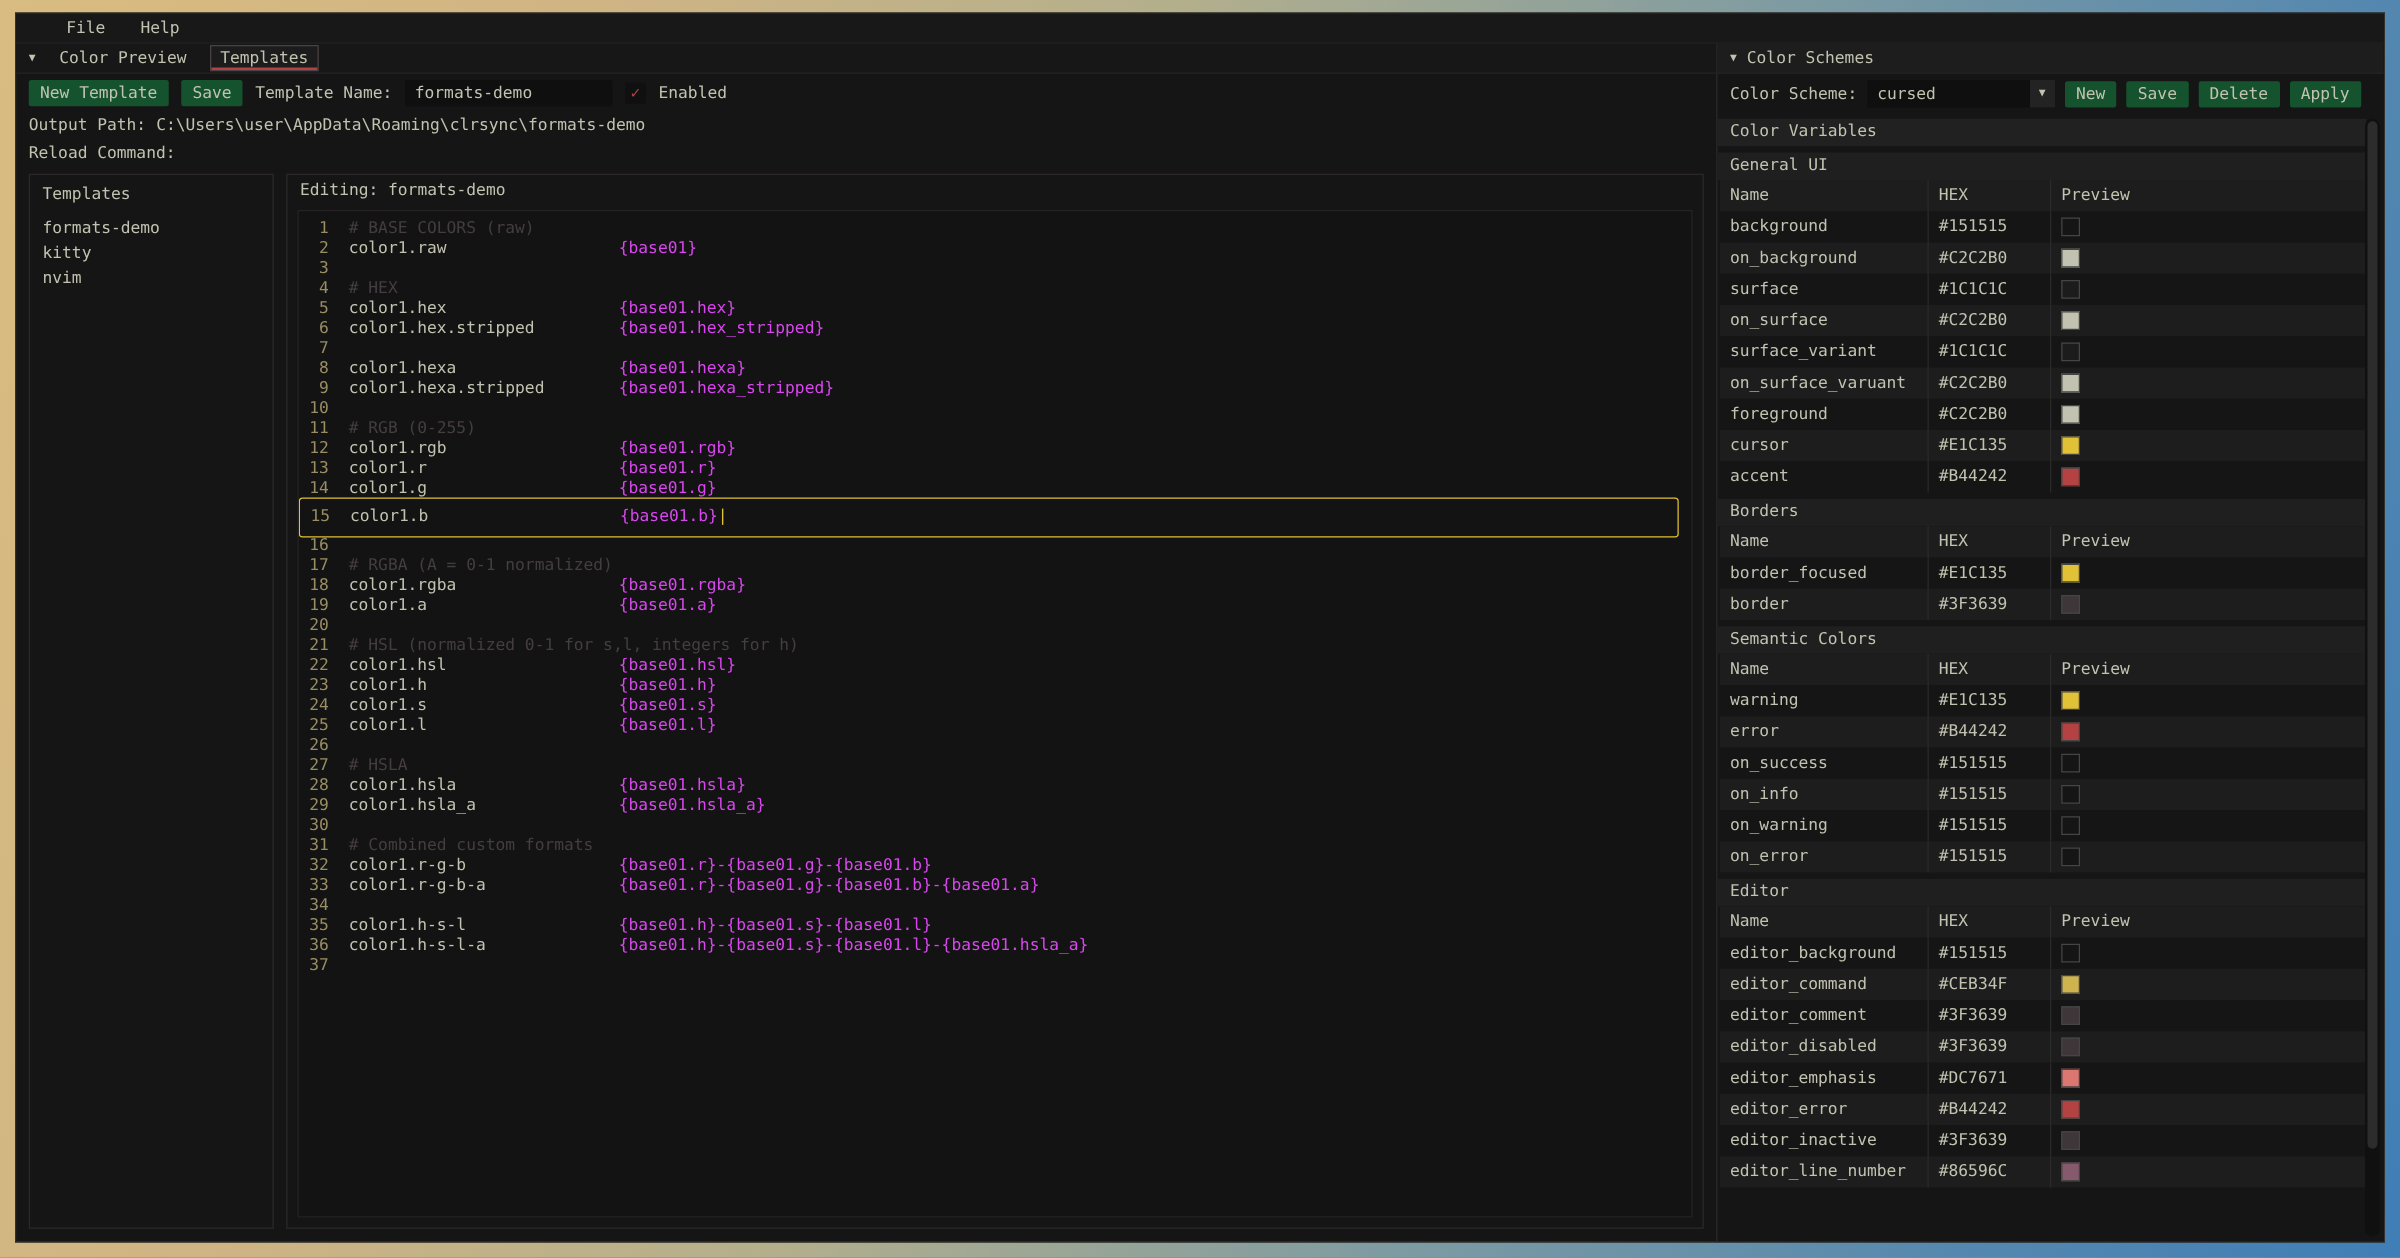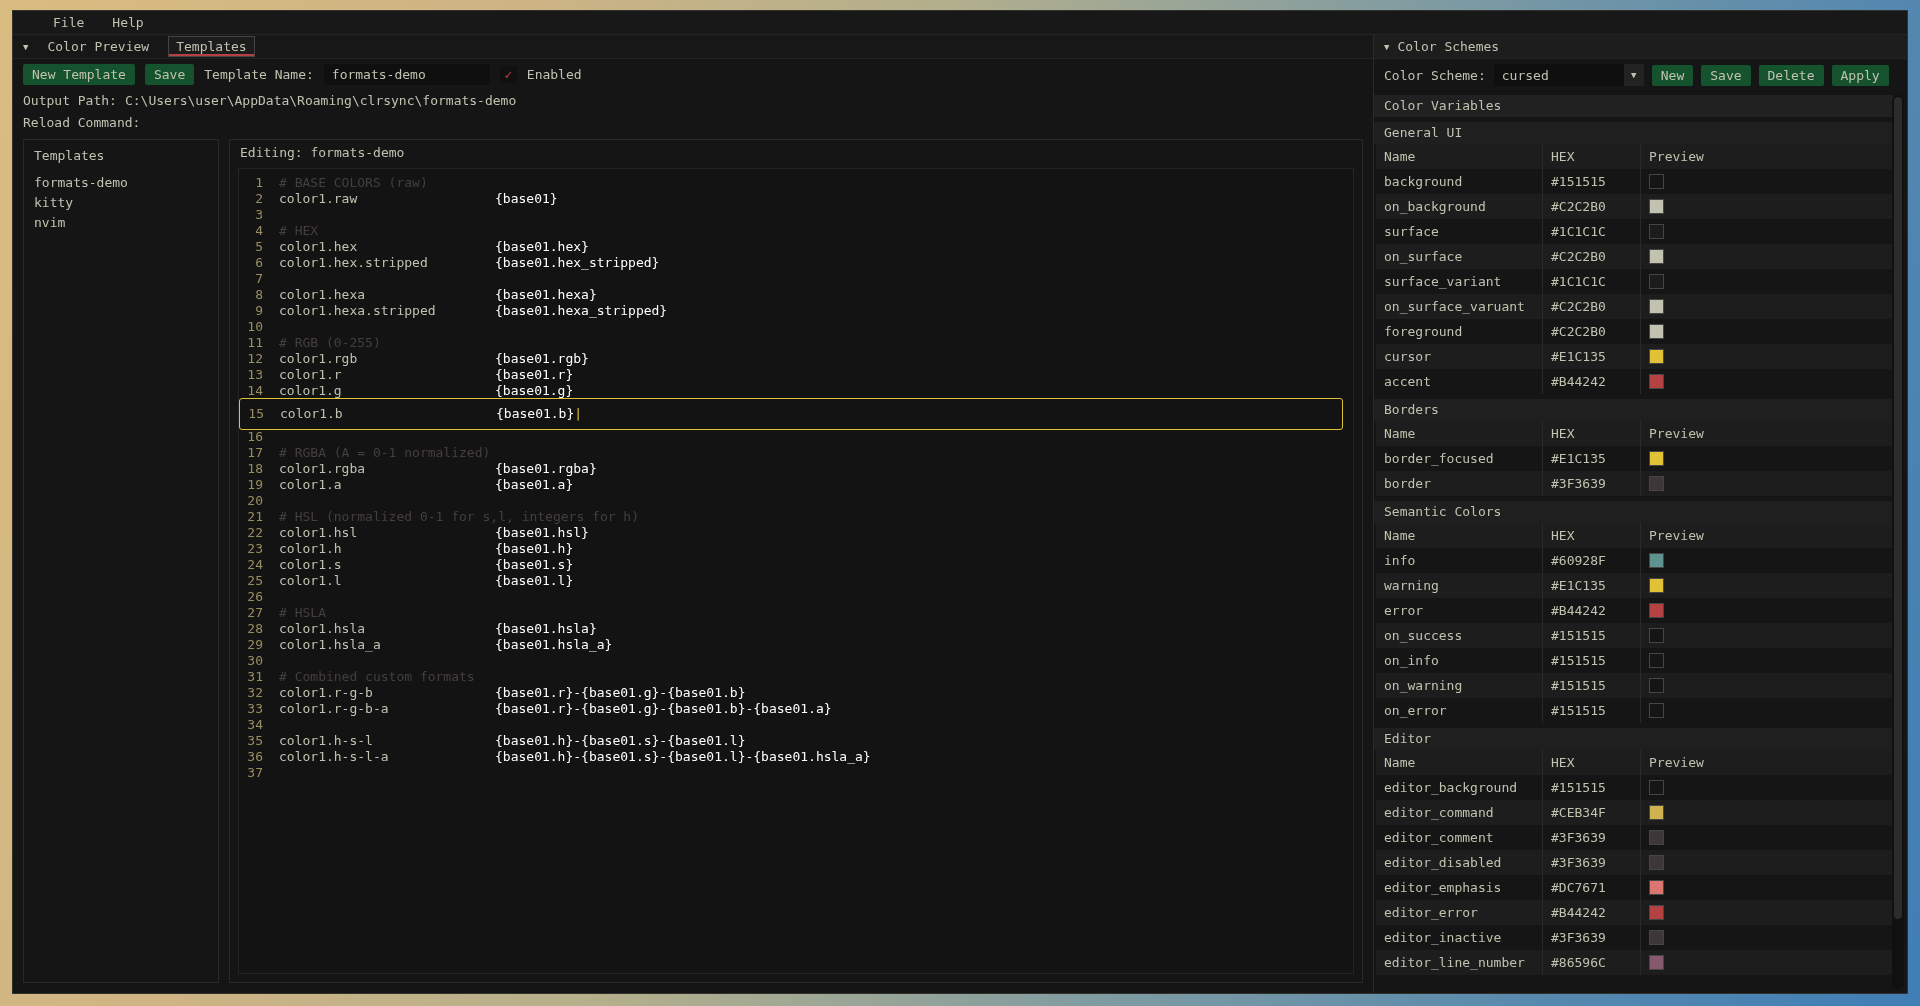--- a/index.html
+++ b/index.html
@@ -43,21 +43,21 @@
   .tpl-item { padding:2px 10px; height:20px; line-height:16px; }
   .editor-panel { flex:1; border:1px solid #2c282a; display:flex; flex-direction:column; min-width:0; }
   .editor-title { flex:0 0 26px; line-height:26px; padding-left:10px; }
   .editor-area { flex:1; margin:2px 8px 8px 8px; border:1px solid #262325; background:#131313;
                  padding:6px 10px 6px 0; overflow:hidden; }
   .ed-line { display:flex; height:16px; line-height:16px; white-space:pre; align-items:center; }
   .ed-line.hl { border:1px solid #E1C135; border-radius:3px; height:32px; margin-top:-1px; margin-bottom:-1px; }
   .lnum { flex:0 0 40px; text-align:right; padding-right:16px; color:#998E62; }
   .c { color:#453E41; }
   .k { color:#C2C2B0; display:inline-block; width:216px; }
-  .v { color:#ffffff; }
+  .v { color:#d946ef; }
   .cur { color:#E1C135; }
   
   .scheme-header { flex:0 0 24px; display:flex; align-items:center; gap:8px; padding-left:10px;
                    background:#1d1d1d; border-bottom:1px solid #242424; }
   .scheme-row { flex:0 0 32px; display:flex; align-items:center; gap:8px; padding:0 10px; }
   .combo { display:flex; align-items:center; justify-content:space-between; background:#0f0f0f; height:22px; width:150px; padding-left:8px; }
   .combo-arrow { width:20px; height:22px; line-height:22px; text-align:center; font-size:9px; background:#232323; }
   .scheme-content { flex:1; padding-right:14px; overflow:hidden; }
   .cv-header { height:22px; line-height:22px; background:#212121; margin-top:4px; padding-left:10px; }
   .sec-header { height:22px; line-height:22px; background:#1f1f1f; margin-top:5px; padding-left:10px; }
@@ -292,27 +292,20 @@
             </div>
             <div class="sec-header">Semantic Colors</div>
             <div class="ctable">
               <div class="trow thead">
                 <span class="cell-name">Name</span>
                 <span class="cell-hex">HEX</span>
                 <span class="cell-prev">Preview</span>
               </div>
               <div class="tbody">
                 <div class="trow">
-                  <span class="cell-name">info</span>
-                  <span class="cell-hex">#60928F</span>
-                  <span class="cell-prev">
-                    <span class="swatch" style="background: rgb(96, 146, 143);"></span>
-                  </span>
-                </div>
-                <div class="trow">
                   <span class="cell-name">warning</span>
                   <span class="cell-hex">#E1C135</span>
                   <span class="cell-prev">
                     <span class="swatch" style="background: rgb(225, 193, 53);"></span>
                   </span>
                 </div>
                 <div class="trow">
                   <span class="cell-name">error</span>
                   <span class="cell-hex">#B44242</span>
                   <span class="cell-prev">

